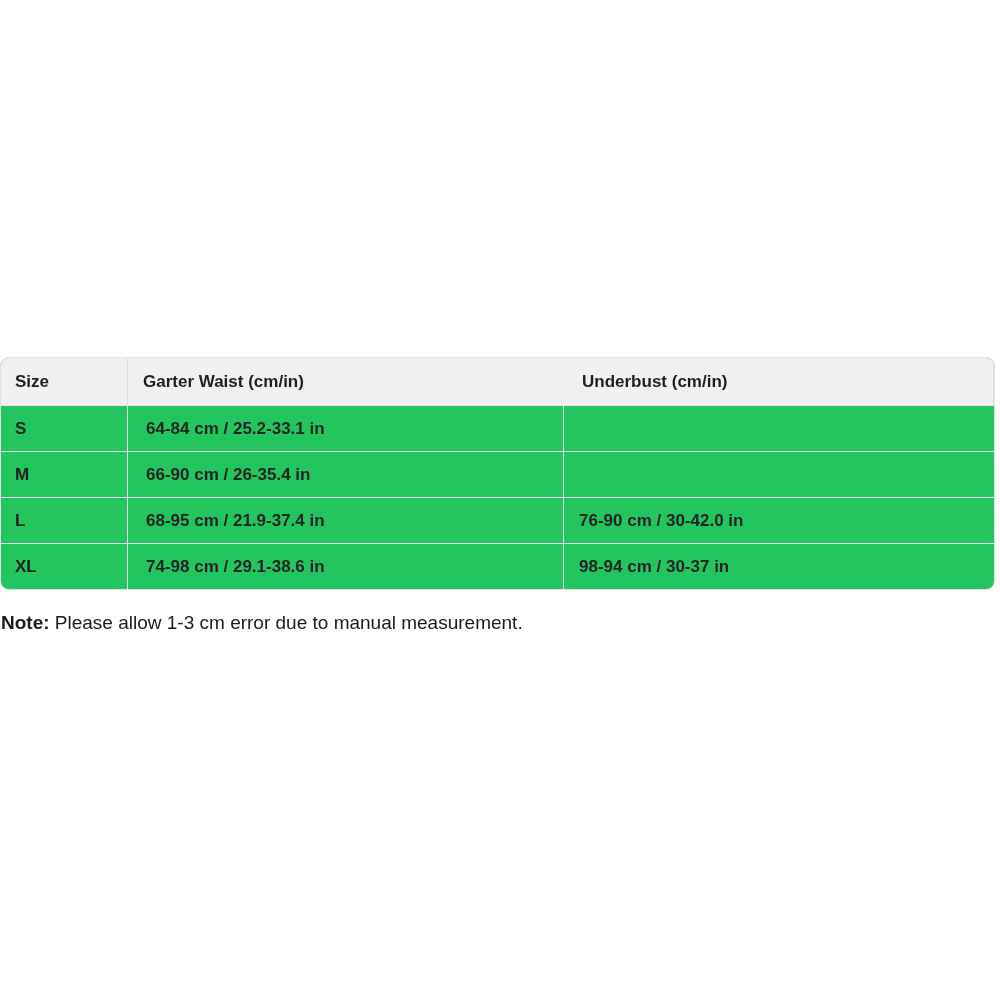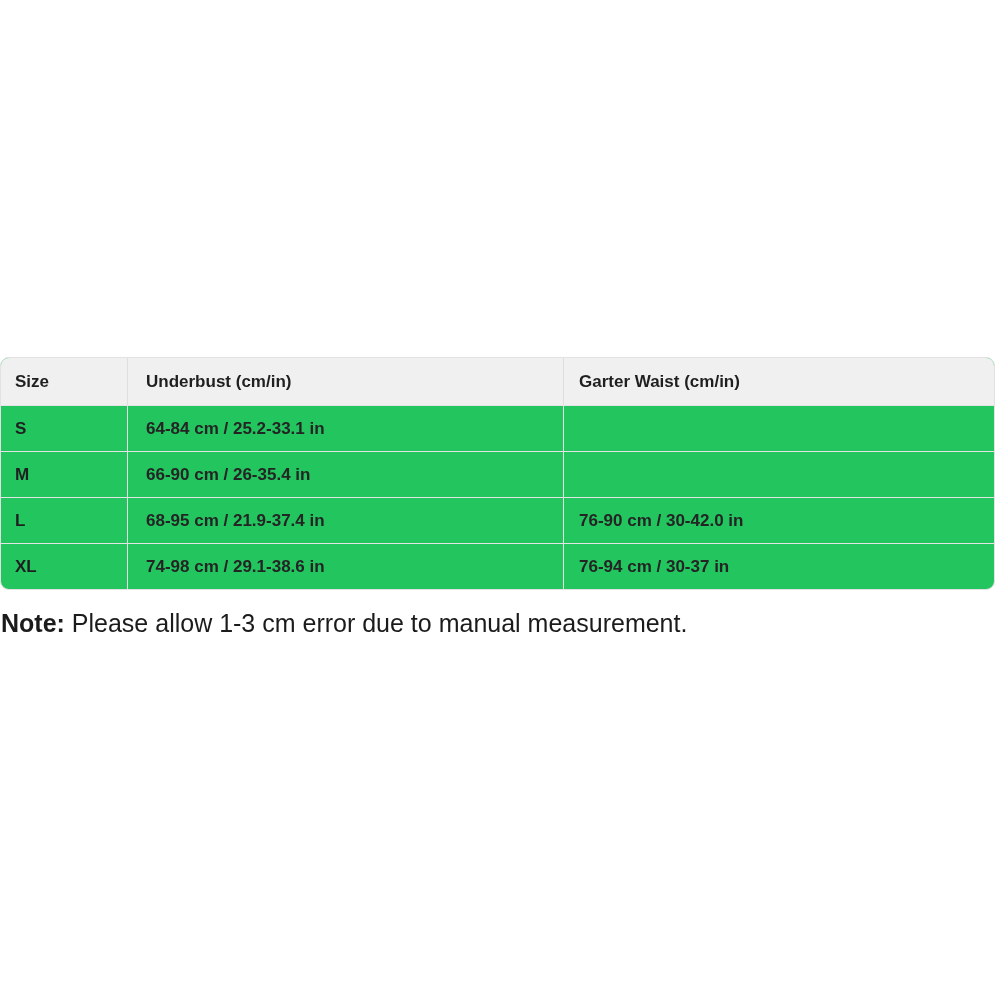--- a/index.html
+++ b/index.html
@@ -42,37 +42,37 @@
   .t-cell.c1 { padding-left: 14px; border-right: 1px solid #e4e4e4; }
   .t-cell.c2 { padding-left: 18px; border-right: 1px solid #e4e4e4; }
   .t-cell.c3 { padding-left: 15px; }
   .t-row.header .t-cell { border-right-color: #dedede; }
   .t-row.body .t-cell.c1 { font-weight: 700; }
   .t-row.body .t-cell.c2, .t-row.body .t-cell.c3 { font-weight: 700; color: #242424; }
 
   .note {
     position: absolute;
     left: 1px; top: 610px;
-    font-size: 25px;
+    font-size: 19px;
     line-height: 26px;
     color: #1b1b1b;
   }
   .note b { font-weight: 700; }
 </style>
 </head>
 <body>
 
 <div class="page">
 
   <div class="size-table">
 
     <div class="t-row header">
       <div class="t-cell c1">Size</div>
+      <div class="t-cell c3">Garter Waist (cm/in)</div>
       <div class="t-cell c2">Underbust (cm/in)</div>
-      <div class="t-cell c3">Garter Waist (cm/in)</div>
     </div>
 
     <div class="t-row body">
       <div class="t-cell c1">S</div>
       <div class="t-cell c2">64-84 cm / 25.2-33.1 in</div>
     </div>
 
     <div class="t-row body">
       <div class="t-cell c1">M</div>
       <div class="t-cell c2">66-90 cm / 26-35.4 in</div>
@@ -80,20 +80,20 @@
 
     <div class="t-row body">
       <div class="t-cell c1">L</div>
       <div class="t-cell c2">68-95 cm / 21.9-37.4 in</div>
       <div class="t-cell c3">76-90 cm / 30-42.0 in</div>
     </div>
 
     <div class="t-row body">
       <div class="t-cell c1">XL</div>
       <div class="t-cell c2">74-98 cm / 29.1-38.6 in</div>
-      <div class="t-cell c3">76-94 cm / 30-37 in</div>
+      <div class="t-cell c3">98-94 cm / 30-37 in</div>
     </div>
 
   </div>
 
   <div class="note"><b>Note:</b><span> Please allow 1-3 cm error due to manual measurement.</span></div>
 
 </div>
 
 </body></html>

